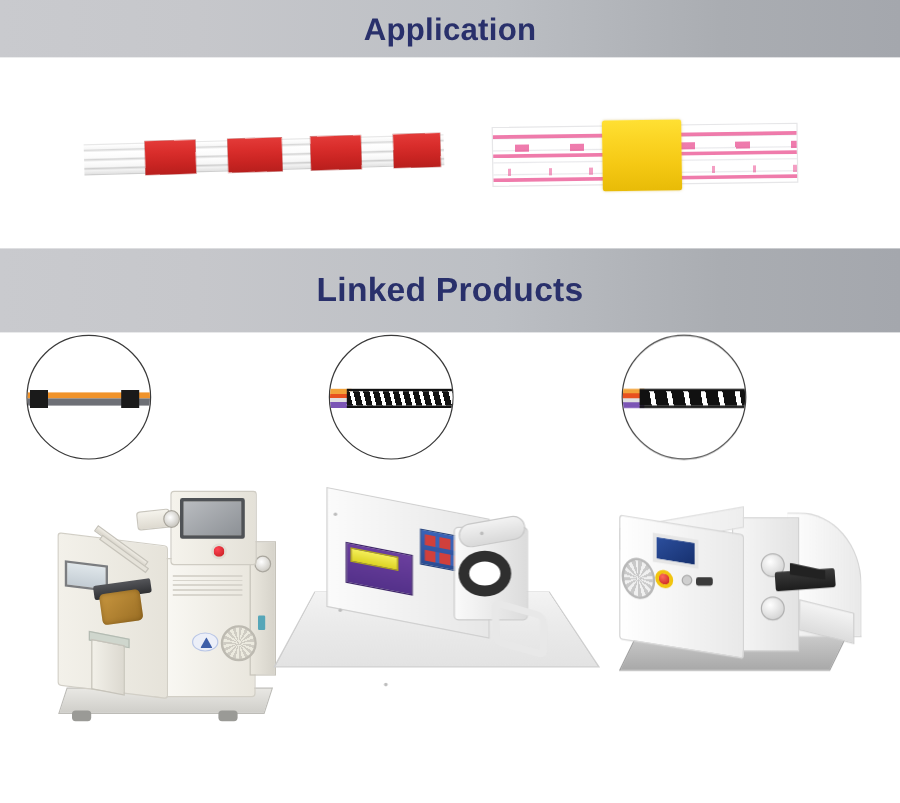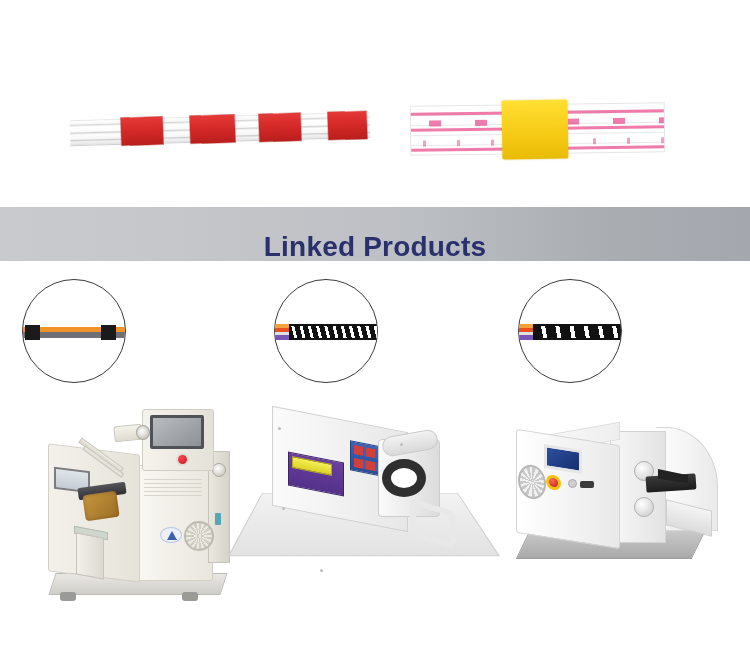--- a/index.html
+++ b/index.html
@@ -21,21 +21,21 @@
   }
   .section-bar .title {
     color: #29306b;
     font-weight: bold;
     letter-spacing: .2px;
     text-align: center;
     line-height: 1;
   }
   #bar-application { top: 0; height: 48px; }
   #bar-application .title { font-size: 26px; }
-  #bar-linked { top: 207px; height: 54px; align-items: flex-end; }
+  #bar-linked { top: 207px; height: 70px; }
   #bar-linked .title { font-size: 28px; }
 
   
   .application-row {
     position: absolute; top: 48px; left: 0; width: 750px; height: 159px;
     background: #fff;
   }
   .app-fig { position: absolute; }
 
   
@@ -391,20 +391,23 @@
     position:absolute; left:160px; top:92px; width:46px; height:26px;
     background:linear-gradient(to bottom,#f4f4f4,#dcdcdc);
     border:1px solid #cfcfcf; transform: skewY(14deg);
   }
 </style>
 </head>
 <body>
 
 <div class="page">
 
+  <div class="section-bar" id="bar-application">
+    <div class="title">Application</div>
+  </div>
 
   <div class="application-row">
 
     <div class="app-fig" id="app-fig-harness">
       <div class="harness">
         <div class="harness-body"></div>
         <div class="tape-red" id="harness-tape-1" style="left:17%;width:14%;"></div>
         <div class="tape-red" style="left:40%;width:15%;"></div>
         <div class="tape-red" style="left:63%;width:14%;"></div>
         <div class="tape-red" style="left:86%;width:13%;"></div>

